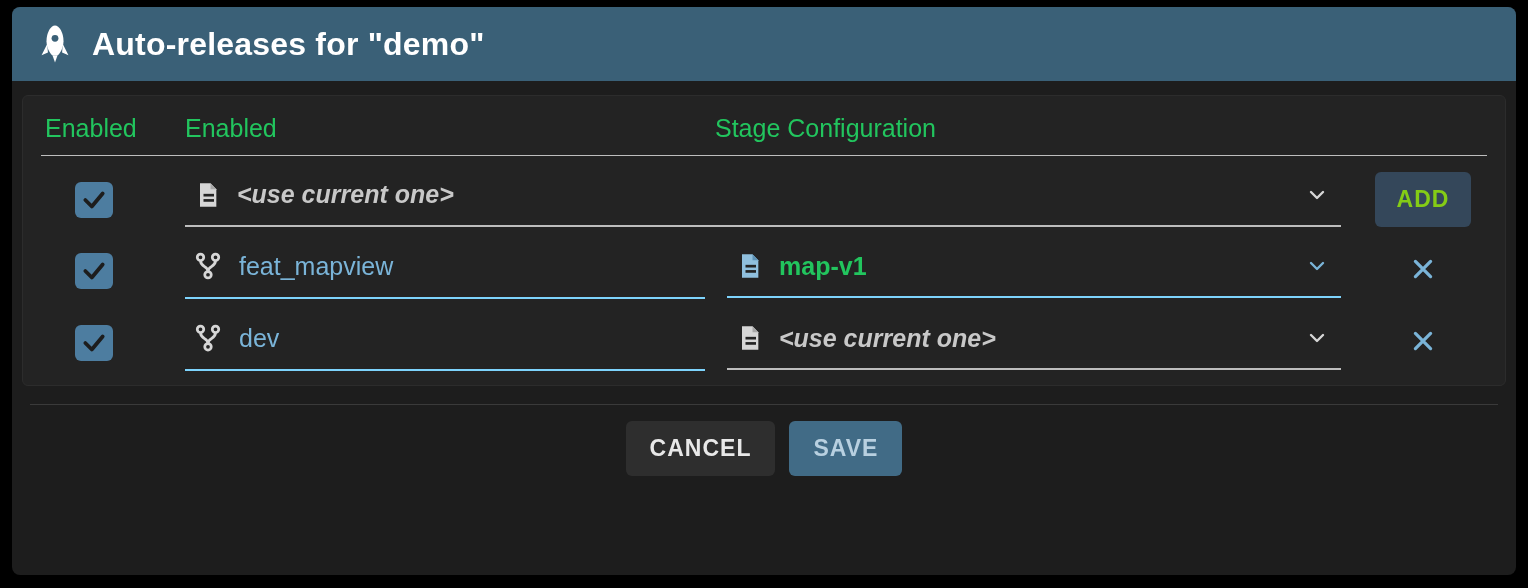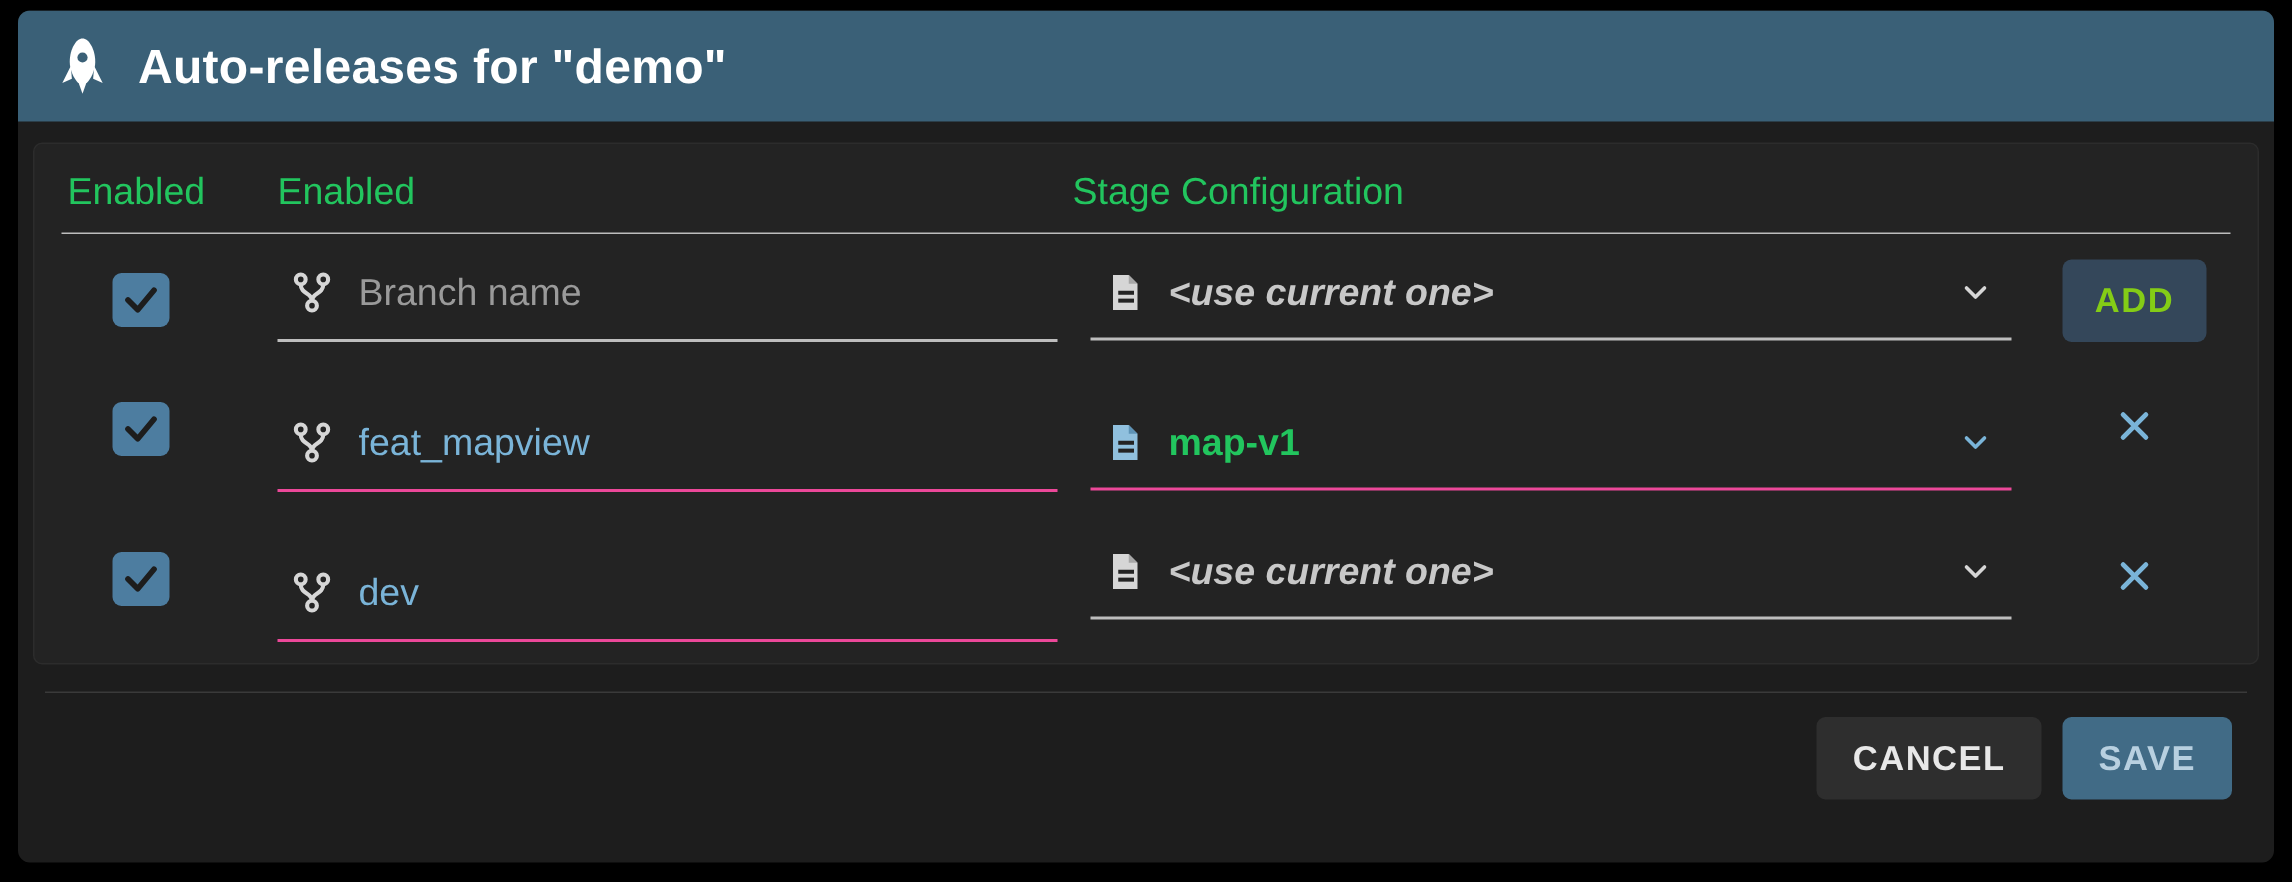--- a/index.html
+++ b/index.html
@@ -84,21 +84,21 @@
 
   
   .field {
     display: flex;
     align-items: center;
     gap: 16px;
     padding: 6px 8px 14px 8px;
     margin-right: 22px;
   }
   .field.grey { border-bottom: 2px solid #bdbdbd; }
-  .field.blue { border-bottom: 2px solid #ec4899; margin-top: 28px; }
+  .field.blue { border-bottom: 2px solid #7dd3fc; }
 
   .branch-field { width: 520px; }
   .stage-field  { flex: 1; font-weight: bold; }
 
   .field-icon { flex: 0 0 auto; display:flex; align-items:center; }
   .field-icon svg { display:block; }
 
   .caret { flex: 0 0 auto; display:flex; align-items:center; margin-left:auto; padding-right:4px; }
 
   input.text {
@@ -150,21 +150,21 @@
     border-radius: 50%;
   }
 
   .footer-sep {
     margin: 18px 18px 0 18px;
     border-top: 1px solid #3a3a3a;
   }
 
   .footer {
     display: flex;
-    justify-content: flex-end;
+    justify-content: center;
     gap: 14px;
     padding: 16px 28px;
   }
   .btn {
     border: none;
     border-radius: 6px;
     font-size: 23px;
     font-weight: 700;
     letter-spacing: 1px;
     padding: 14px 24px;
@@ -207,32 +207,20 @@
       </div>
 
       <div class="row">
         <div class="col-enable">
           <div class="chk">
             <svg viewBox="0 0 24 24">
                 <path d="M4 12 L10 18 L20 6" stroke="#1d1d1d" stroke-width="3.5" fill="none" stroke-linecap="round" stroke-linejoin="round"></path>
               </svg>
           </div>
         </div>
-        <div class="field grey branch-field">
-          <span class="field-icon">
-            <svg width="30" height="34" viewBox="0 0 24 24" fill="none">
-              <circle cx="6" cy="5" r="2.6" stroke="#d6d6d6" stroke-width="2.2"></circle>
-              <circle cx="18" cy="5" r="2.6" stroke="#d6d6d6" stroke-width="2.2"></circle>
-              <circle cx="12" cy="19" r="2.6" stroke="#d6d6d6" stroke-width="2.2"></circle>
-              <path d="M6 7.6 C6 13 12 12 12 16.4" stroke="#d6d6d6" stroke-width="2.2" fill="none"></path>
-              <path d="M18 7.6 C18 13 12 12 12 16.4" stroke="#d6d6d6" stroke-width="2.2" fill="none"></path>
-            </svg>
-          </span>
-          <input class="text" type="text" placeholder="Branch name" style="">
-        </div>
         <div class="field grey stage-field">
           <span class="field-icon">
             <svg width="28" height="32" viewBox="0 0 24 24">
               <path d="M6 2 L15 2 L20 7 L20 22 L6 22 Z" fill="#d6d6d6"></path>
               <path d="M15 2 L15 7 L20 7 Z" fill="#a7a7a7"></path>
               <rect x="9" y="11" width="9" height="2.3" fill="#232323"></rect>
               <rect x="9" y="15.5" width="9" height="2.3" fill="#232323"></rect>
             </svg>
           </span>
           <span class="stage-text placeholder">&lt;use current one&gt;</span>

